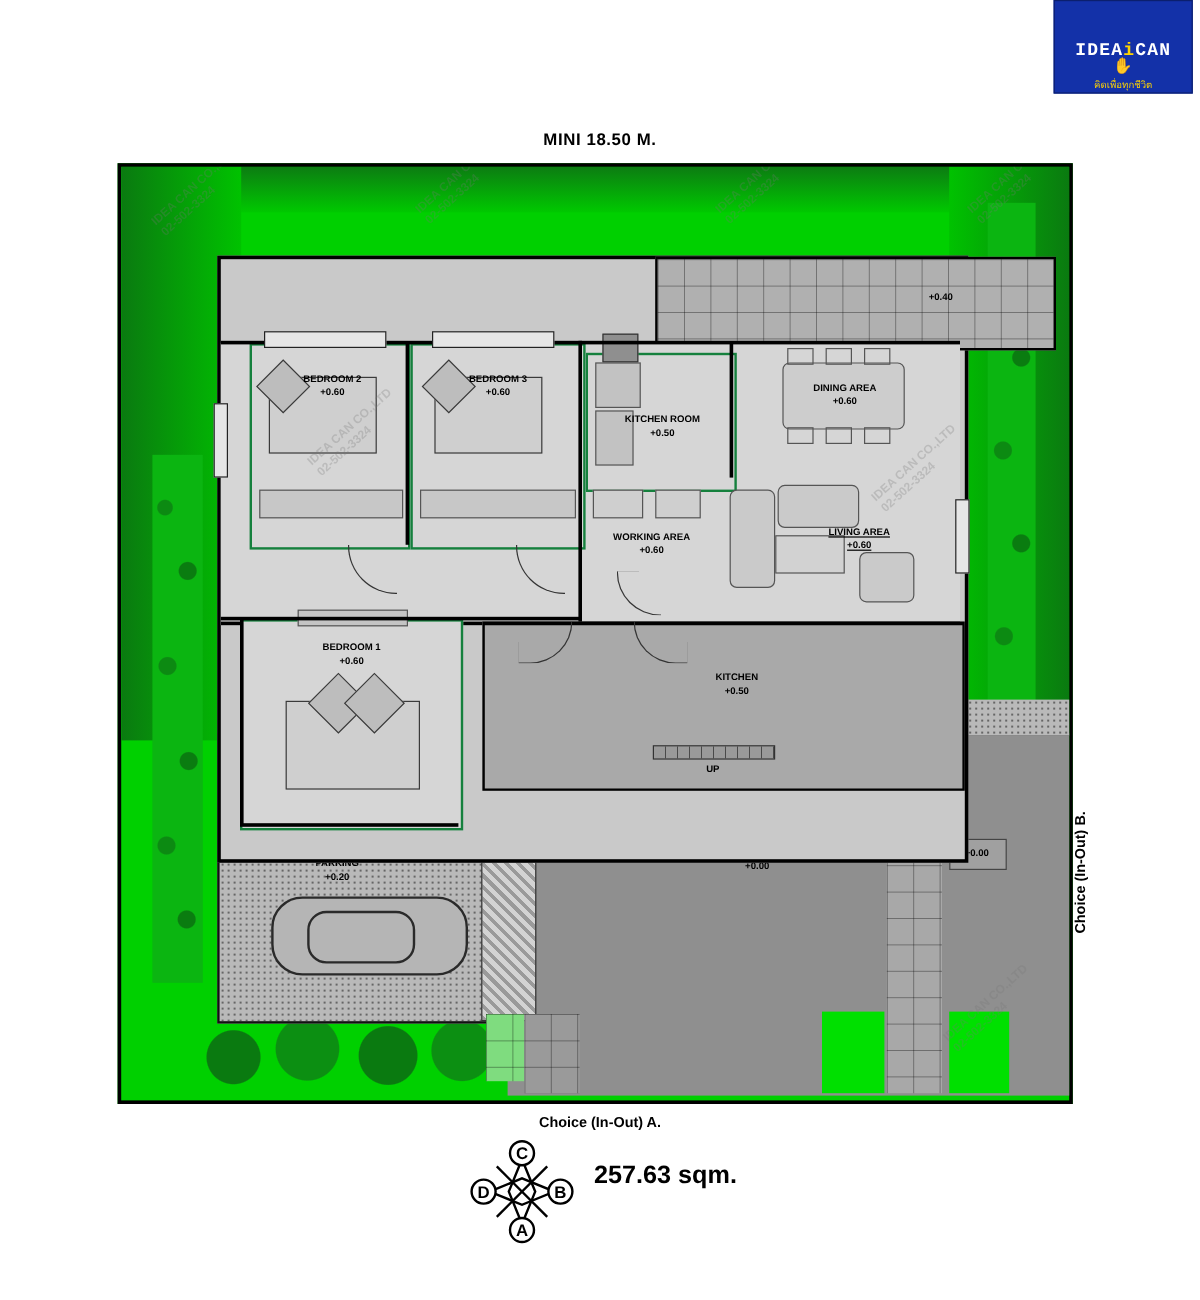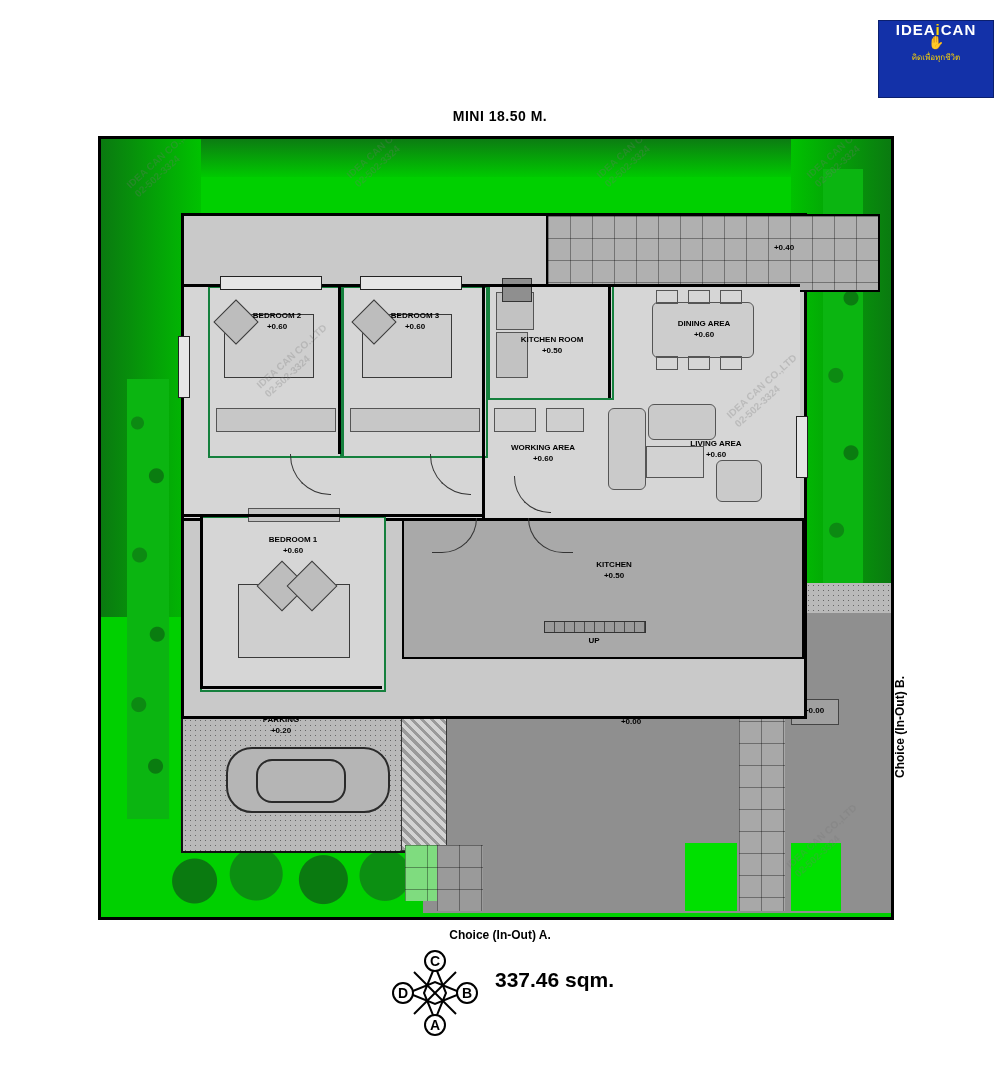--- a/index.html
+++ b/index.html
@@ -6,23 +6,23 @@
   body{
     width:1000px;height:1083px;position:relative;
     background:#ffffff;
     font-family:"Liberation Sans", sans-serif;
     color:#000;
     overflow:hidden;
   }
   .abs{position:absolute;}
   
   #logo{
-    left:878px;top:20px;width:114px;height:76px;
+    left:878px;top:0;width:114px;height:76px;
     background:#1331a8;border:1px solid #0b1f6e;
-    display:flex;flex-direction:column;align-items:center;justify-content:flex-start;
+    display:flex;flex-direction:column;align-items:center;justify-content:flex-end;font-family:Liberation Mono, monospace;
   }
   #logo .brand{color:#fff;font-size:15px;font-weight:bold;letter-spacing:1px;}
   #logo .brand .i{color:#ffd400;}
   #logo .hand{color:#fff;font-size:13px;line-height:10px;}
   #logo .tag{color:#ffd400;font-size:8px;margin-top:3px;}
   
   #top-dim{left:0;top:108px;width:1000px;text-align:center;font-size:14px;font-weight:bold;letter-spacing:.5px;}
   #left-dim{
     left:52px;top:430px;width:200px;text-align:center;font-size:14px;font-weight:bold;
     transform:rotate(-90deg);transform-origin:center center;letter-spacing:.5px;
@@ -169,21 +169,21 @@
 
     <div class="room" style="left:158px;top:70px;width:142px;height:168px;">
       <div class="furn" style="left:18px;top:26px;width:88px;height:62px;background:#cfcfcf;"></div>
       <div class="furn" style="left:14px;top:18px;width:30px;height:30px;transform:rotate(45deg);background:#bdbdbd;"></div>
       <div class="thin" style="left:6px;top:120px;width:128px;height:22px;background:#c7c7c7;"></div>
       <div class="lbl" style="left:14px;top:22px;width:114px;">
         <span>BEDROOM 3</span><br><span>+0.60</span>
       </div>
     </div>
 
-    <div class="room" style="left:304px;top:68px;width:122px;height:112px;">
+    <div class="room" style="left:304px;top:78px;width:122px;height:112px;">
       <div class="thin" style="left:6px;top:6px;width:36px;height:36px;background:#c2c2c2;"></div>
       <div class="thin" style="left:6px;top:46px;width:30px;height:44px;background:#c2c2c2;"></div>
       <div class="lbl" style="left:6px;top:48px;width:112px;">
         <span>KITCHEN ROOM</span><br><span>+0.50</span>
       </div>
     </div>
 
     <div class="abs" style="left:318px;top:62px;width:28px;height:22px;border:1px solid #333;background:#8f8f8f;"></div>
 
     <div class="abs" style="left:430px;top:76px;width:182px;height:104px;">
@@ -197,21 +197,21 @@
       <div class="lbl" style="left:30px;top:26px;width:120px;">
         <span>DINING AREA</span><br><span>+0.60</span>
       </div>
     </div>
 
     <div class="abs" style="left:416px;top:186px;width:196px;height:112px;">
       <div class="thin" style="left:8px;top:6px;width:36px;height:80px;background:#cacaca;border-radius:6px;"></div>
       <div class="thin" style="left:48px;top:2px;width:66px;height:34px;background:#cacaca;border-radius:6px;"></div>
       <div class="thin" style="left:46px;top:44px;width:56px;height:30px;background:#d2d2d2;"></div>
       <div class="thin" style="left:116px;top:58px;width:44px;height:40px;background:#cacaca;border-radius:6px;"></div>
-      <div class="lbl" style="left:56px;top:36px;width:120px;">
+      <div class="lbl" style="left:56px;top:36px;width:120px;text-decoration:underline;">
         <span>LIVING AREA</span><br><span>+0.60</span>
       </div>
     </div>
 
     <div class="abs" style="left:300px;top:186px;width:118px;height:112px;">
       <div class="thin" style="left:10px;top:6px;width:40px;height:22px;background:#cfcfcf;"></div>
       <div class="thin" style="left:62px;top:6px;width:36px;height:22px;background:#cfcfcf;"></div>
       <div class="lbl" style="left:-4px;top:40px;width:126px;">
         <span>WORKING AREA</span><br><span>+0.60</span>
       </div>
@@ -274,14 +274,14 @@
   <circle cx="45" cy="77" r="10" fill="#fff" stroke="#000" stroke-width="2"></circle>
   <circle cx="13" cy="45" r="10" fill="#fff" stroke="#000" stroke-width="2"></circle>
   <circle cx="77" cy="45" r="10" fill="#fff" stroke="#000" stroke-width="2"></circle>
   <text x="45" y="18" font-size="14" font-weight="bold" text-anchor="middle" font-family="Liberation Sans, sans-serif">C</text>
   <text x="45" y="82" font-size="14" font-weight="bold" text-anchor="middle" font-family="Liberation Sans, sans-serif">A</text>
   <text x="13" y="50" font-size="14" font-weight="bold" text-anchor="middle" font-family="Liberation Sans, sans-serif">D</text>
   <text x="77" y="50" font-size="14" font-weight="bold" text-anchor="middle" font-family="Liberation Sans, sans-serif">B</text>
 </svg>
 
 <div class="abs" id="title-text">
-  <div class="t2">337.46 sqm.</div>
+  <div class="t2">257.63 sqm.</div>
 </div>
 
 </body></html>

